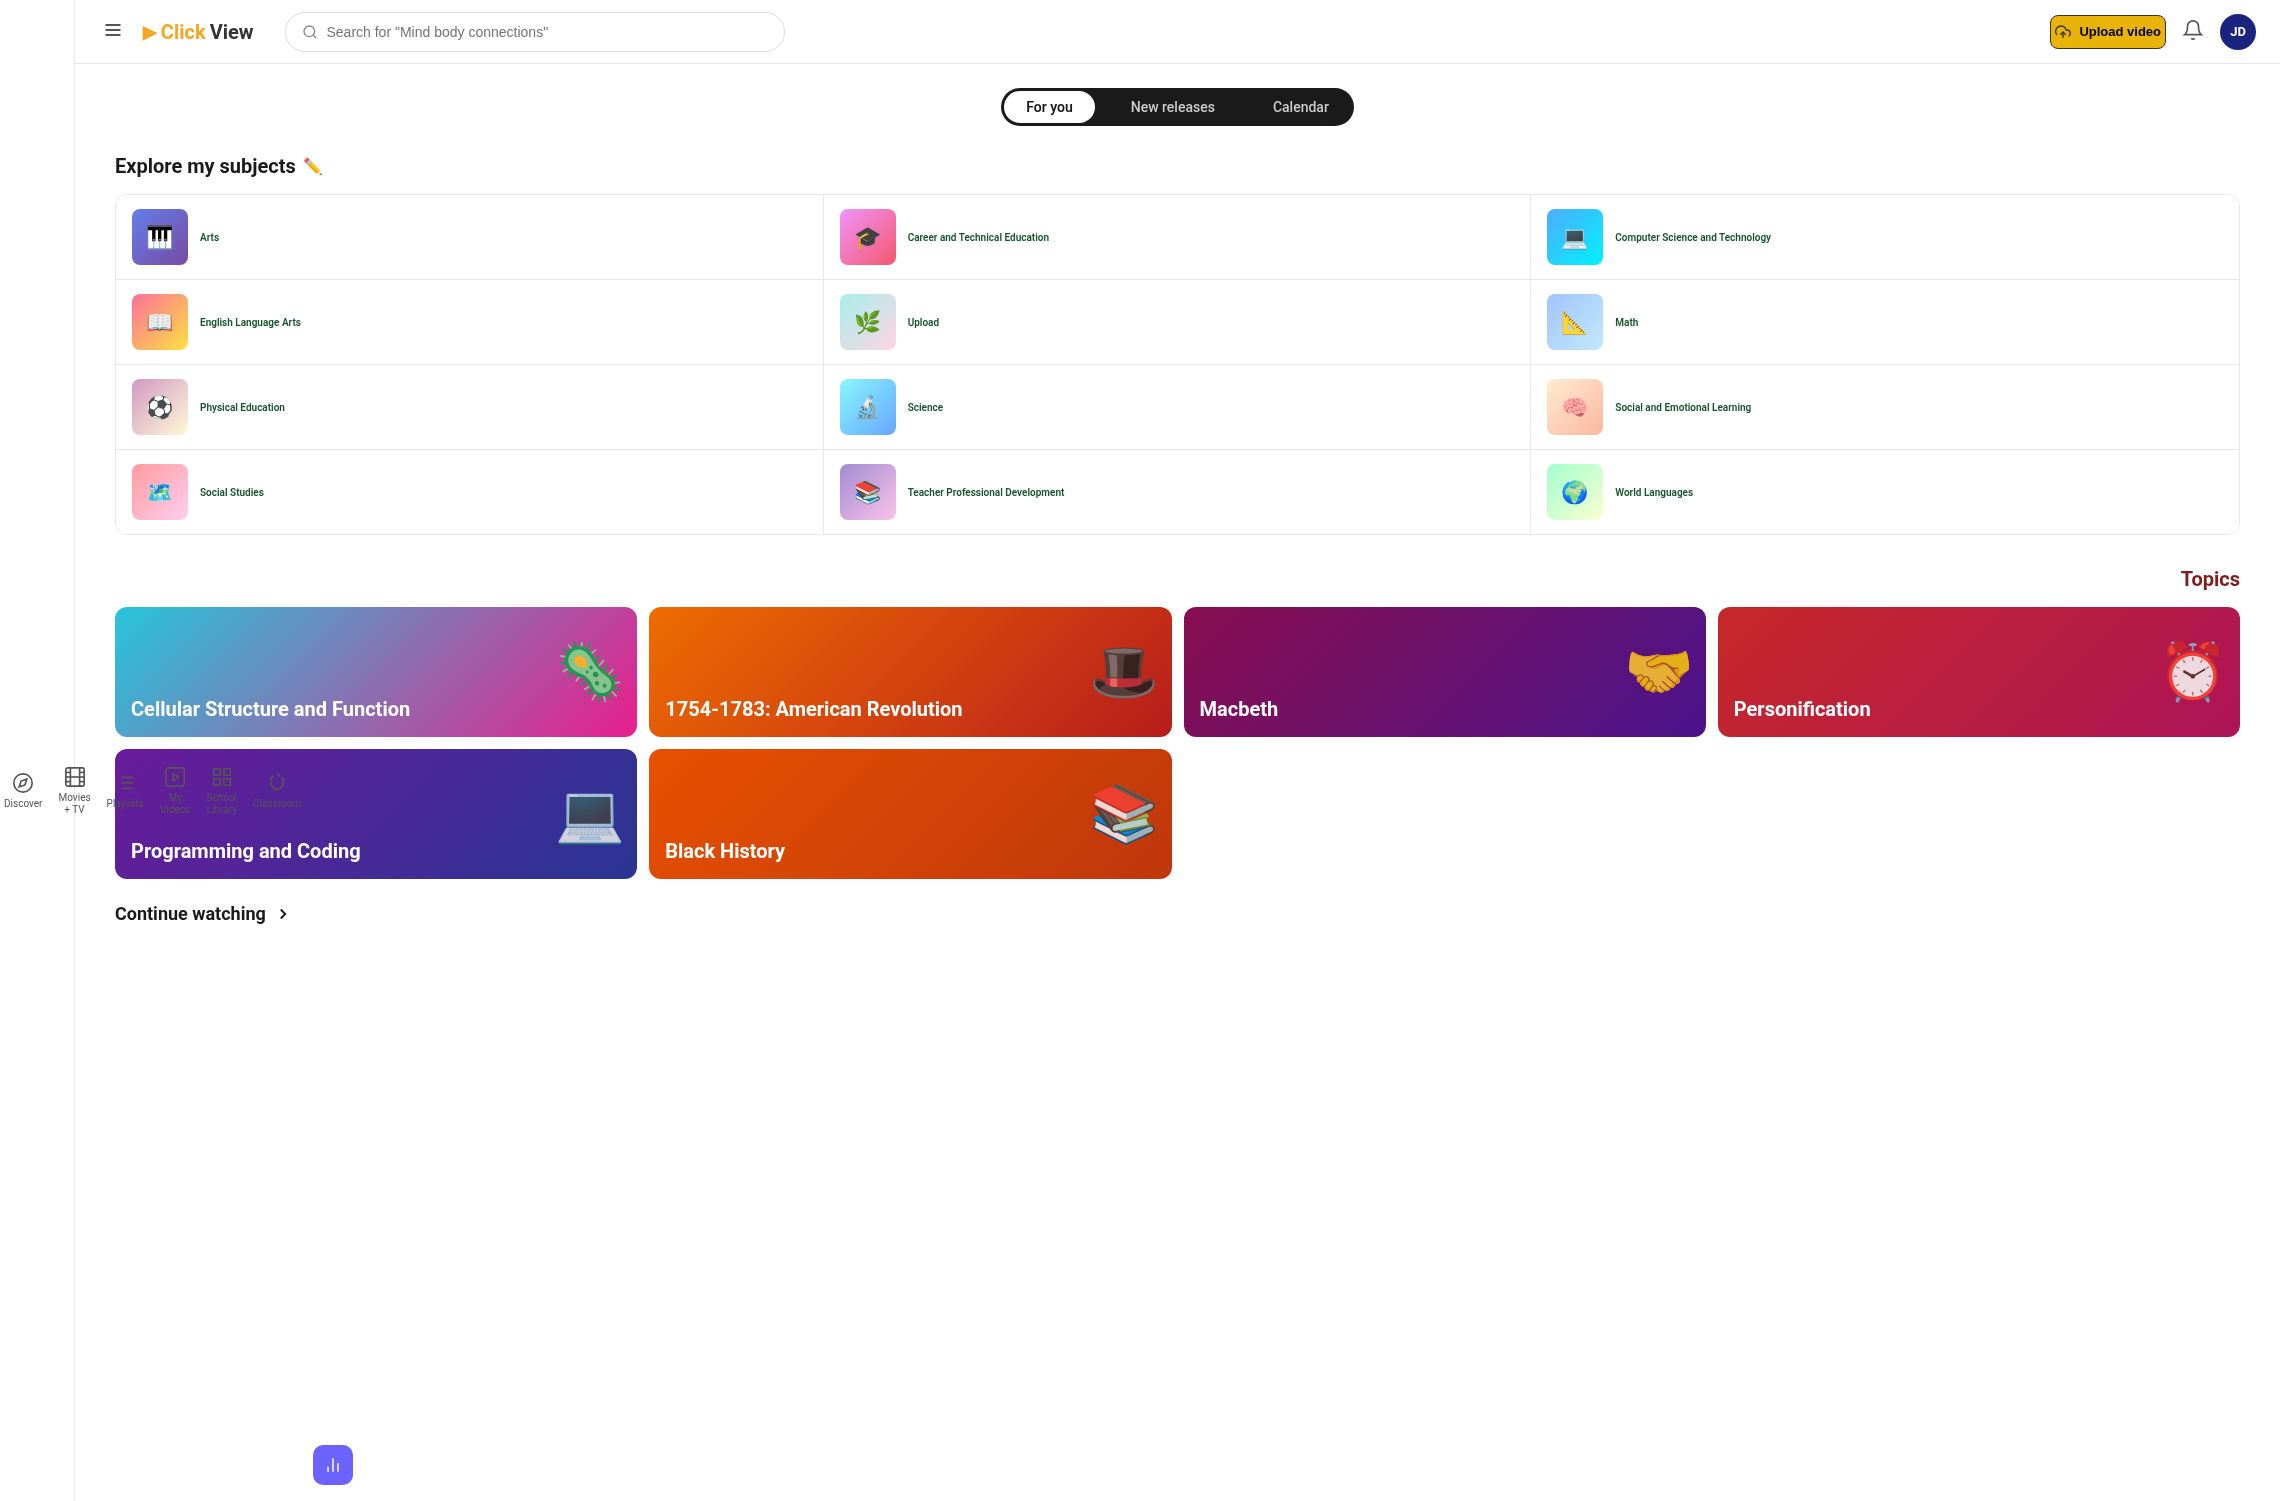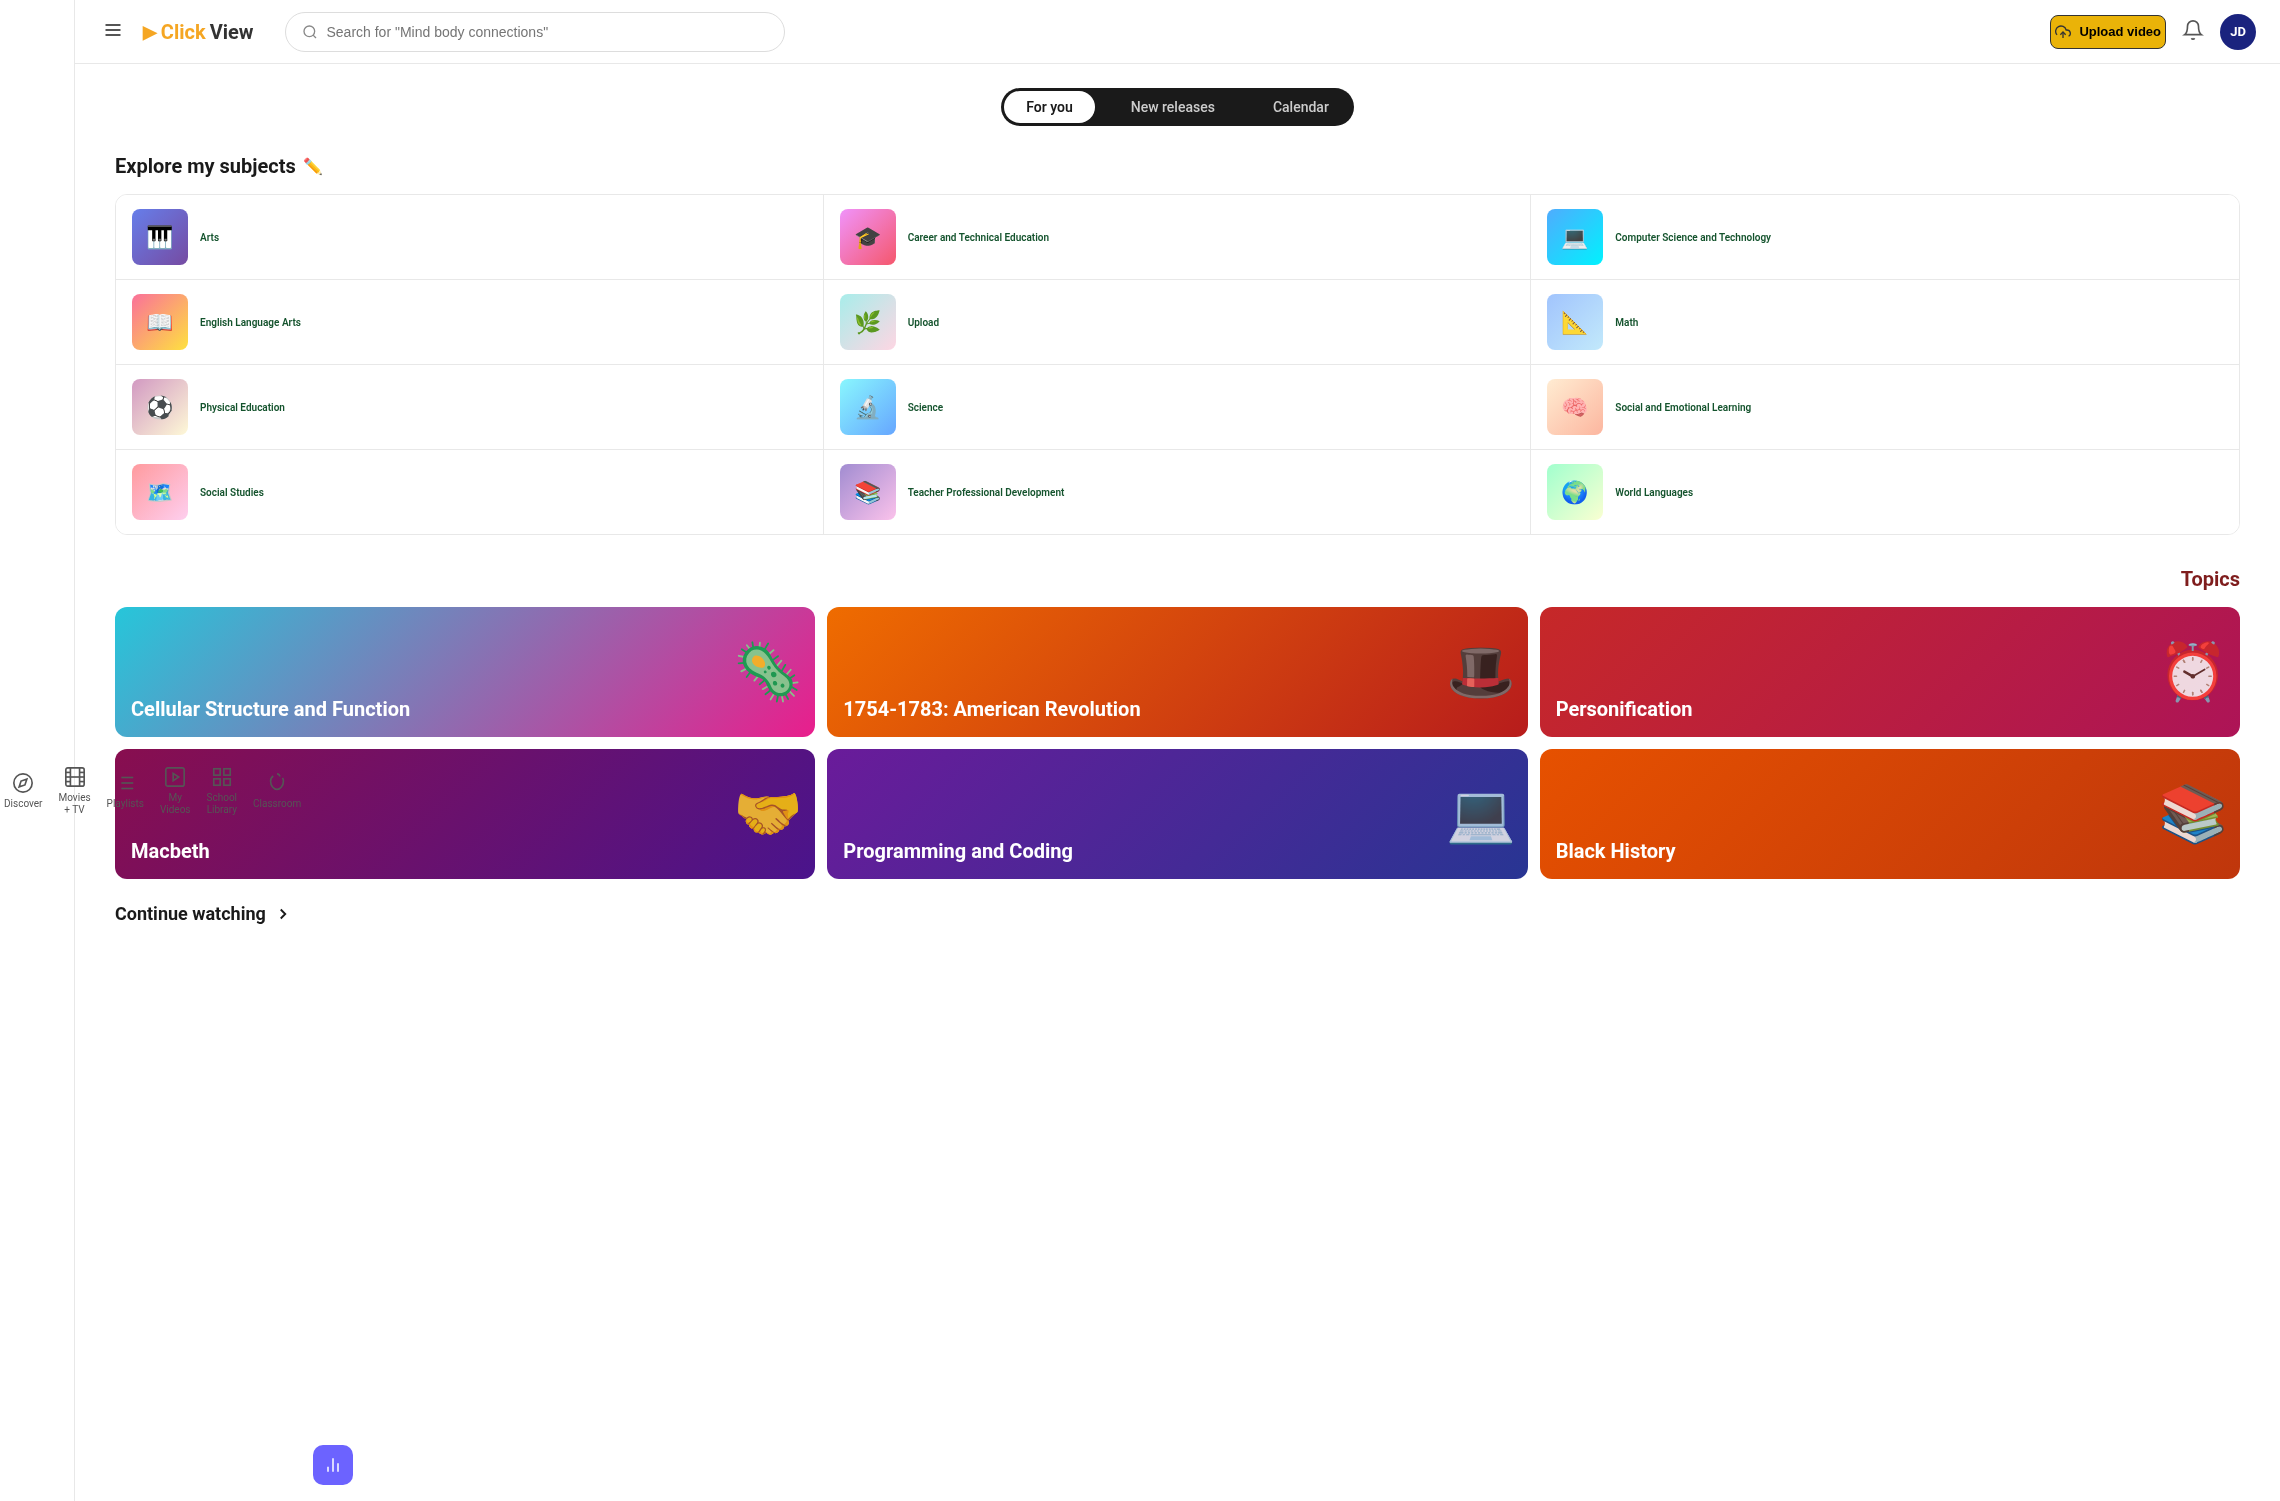--- a/index.html
+++ b/index.html
@@ -100,21 +100,21 @@
     .subject-item:nth-last-child(-n+3) { border-bottom: none; }
     .subject-thumb {
       width: 56px; height: 56px; border-radius: 8px; flex-shrink: 0;
       display: flex; align-items: center; justify-content: center; overflow: hidden;
       font-size: 22px;
     }
     .subject-name { font-size: 10px; font-weight: 600; color: #14532d; line-height: 1.3; }
 
     
     .topics-title { font-size: 20px; font-weight: 700; color: #7f1d1d; text-align: right; margin-bottom: 16px; }
-    .topics-grid { display: grid; grid-template-columns: repeat(3, 1fr); gap: 12px; margin-bottom: 24px; }
+    .topics-grid { display: grid; grid-template-columns: repeat(4, 1fr); gap: 12px; margin-bottom: 24px; }
     .topic-card {
       border-radius: 12px; height: 130px; display: flex; align-items: flex-end;
       padding: 16px; cursor: pointer; position: relative; overflow: hidden;
     }
     .topic-card-label { font-size: 20px; font-weight: 700; color: #fff; line-height: 1.2; position: relative; z-index: 2; }
 
     
     .continue-row { display: flex; align-items: center; gap: 8px; font-size: 18px; font-weight: 700; color: #1a1a1a; cursor: pointer; }
     .continue-row svg { width: 18px; height: 18px; stroke: #1a1a1a; fill: none; stroke-width: 2.5; }
 
@@ -334,27 +334,27 @@
     <div class="topics-title">Topics</div>
     <div class="topics-grid">
       <div class="topic-card cellular">
         <span class="topic-card-label">Cellular Structure and Function</span>
         <div class="topic-deco">🦠</div>
       </div>
       <div class="topic-card revolution">
         <span class="topic-card-label">1754-1783: American Revolution</span>
         <div class="topic-deco">🎩</div>
       </div>
+      <div class="topic-card macbeth">
+        <span class="topic-card-label">Macbeth</span>
+        <div class="topic-deco">🤝</div>
+      </div>
       <div class="topic-card personification">
         <span class="topic-card-label">Personification</span>
         <div class="topic-deco">⏰</div>
-      </div>
-      <div class="topic-card macbeth">
-        <span class="topic-card-label">Macbeth</span>
-        <div class="topic-deco">🤝</div>
       </div>
       <div class="topic-card programming">
         <span class="topic-card-label">Programming and Coding</span>
         <div class="topic-deco">💻</div>
       </div>
       <div class="topic-card blackhistory">
         <span class="topic-card-label">Black History</span>
         <div class="topic-deco">📚</div>
       </div>
     </div>

